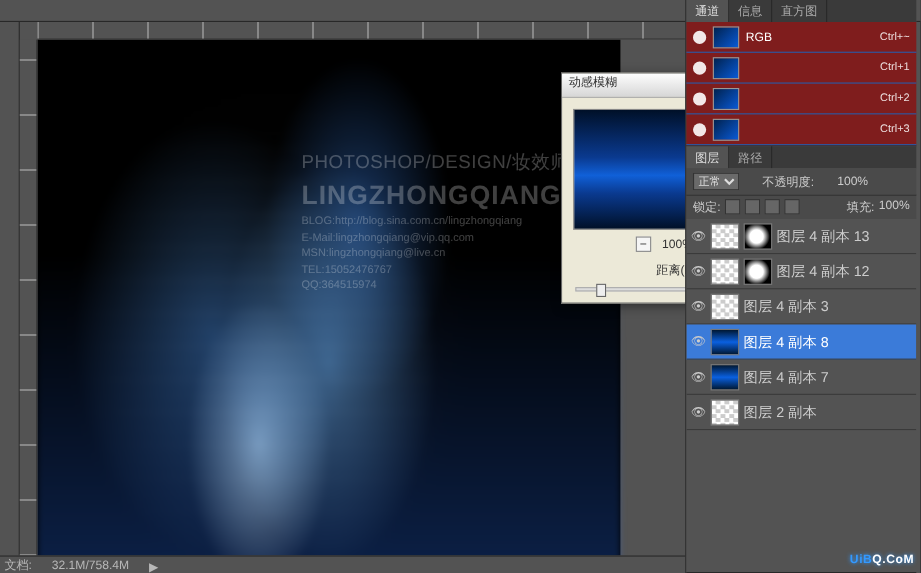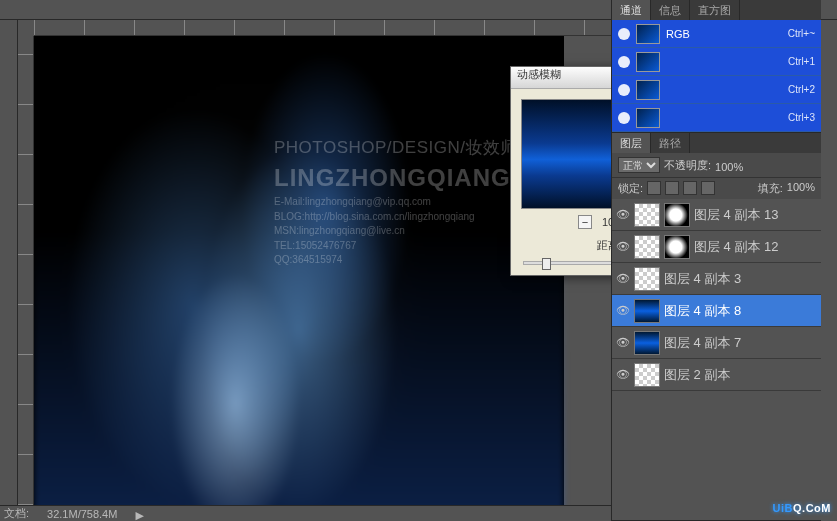--- a/index.html
+++ b/index.html
@@ -19,31 +19,31 @@
  radial-gradient(ellipse 120px 220px at 55% 35%,rgba(60,140,255,.4),transparent 70%),
  linear-gradient(0deg,rgba(40,110,240,.3),transparent 60%);
  filter:blur(3px)}
 .flame::after{content:"";position:absolute;inset:0;background:repeating-linear-gradient(0deg,rgba(255,255,255,.08) 0 2px,transparent 2px 6px);mix-blend-mode:screen;mask:radial-gradient(ellipse 240px 320px at 40% 55%,#000,transparent 75%)}
 .wm{position:absolute;top:100px;left:240px;color:rgba(255,255,255,.25);text-align:left;pointer-events:none;line-height:1.45}
 .wm .l1{font-size:17px;letter-spacing:.5px}
 .wm .l2{font-size:24px;font-weight:bold;letter-spacing:1px}
 .wm .s{font-size:10px;display:block}
 .statusbar{position:absolute;left:0;right:175px;bottom:0;height:16px;background:#535353;border-top:1px solid #282828;color:#b8b8b8;padding:1px 4px;display:flex;align-items:center;gap:18px}
 .statusbar .tri{width:10px;height:10px;display:inline-block}
-.panels{position:absolute;right:16px;top:0;width:210px;bottom:0;background:#535353;border-left:1px solid #282828;display:flex;flex-direction:column}
+.panels{position:absolute;right:4px;top:0;width:210px;bottom:0;background:#535353;border-left:1px solid #282828;display:flex;flex-direction:column}
 .pblock{border-bottom:1px solid #282828}
 .ptabs{display:flex;background:#3a3a3a;height:20px}
 .ptab{padding:3px 8px;color:#aaa;border-right:1px solid #282828;cursor:pointer}
 .ptab.active{background:#535353;color:#ddd}
-.channels{background:#1d4ed8}
+.channels{background:#7f1d1d}
 .ch-row{display:flex;align-items:center;height:28px;border-bottom:1px solid #2a5aa8;padding:0 6px;gap:6px;color:#fff;cursor:pointer}
 .ch-row .eye{width:12px;height:12px;border-radius:50%;background:#fff;opacity:.9}
 .ch-row .thumb{width:24px;height:20px;background:linear-gradient(135deg,#00224f,#0a5ad6);border:1px solid #999}
 .ch-row .sc{margin-left:auto;font-size:10px;opacity:.85}
-.layers-opts{background:#4a4a4a;padding:4px 6px;display:flex;flex-wrap:wrap;gap:4px;align-items:flex-end;color:#ccc}
+.layers-opts{background:#4a4a4a;padding:4px 6px;display:flex;flex-wrap:wrap;gap:21px;align-items:center;color:#ccc}
 .layers-opts select,.layers-opts input{background:#6a6a6a;border:1px solid #333;color:#ddd;font-size:10px;height:16px}
 .lock-row{background:#4a4a4a;padding:3px 6px;color:#ccc;display:flex;gap:4px;border-top:1px solid #333}
 .lock-row .ic{width:14px;height:14px;background:#666;border:1px solid #333}
 .layer-list{flex:1;overflow-y:auto;background:#535353}
 .layer{display:flex;align-items:center;height:32px;padding:0 4px;gap:4px;border-bottom:1px solid #3a3a3a;cursor:pointer}
 .layer .eye{width:14px;text-align:center;color:#ccc}
 .layer .th{width:26px;height:24px;background:#222;border:1px solid #777}
 .layer .th.checker{background:repeating-conic-gradient(#ccc 0 25%,#fff 0 50%) 0 0/8px 8px}
 .layer .th.blue{background:linear-gradient(180deg,#001833,#0a60e0,#001833)}
 .layer .mask{width:26px;height:24px;background:#000;border:1px solid #777}
@@ -82,22 +82,22 @@
 <div class="toolbox"></div>
 <div class="ruler-h"></div>
 <div class="ruler-v"></div>
 
 <div class="canvas-wrap">
   <div class="canvas">
     <div class="flame"></div>
     <div class="wm">
       <div class="l1">PHOTOSHOP/DESIGN/妆效师</div>
       <div class="l2">LINGZHONGQIANG</div>
+      <span class="s">BLOG:http://blog.sina.com.cn/lingzhongqiang</span>
       <span class="s">E-Mail:lingzhongqiang@vip.qq.com</span>
-      <span class="s">BLOG:http://blog.sina.com.cn/lingzhongqiang</span>
       <span class="s">MSN:lingzhongqiang@live.cn</span>
       <span class="s">TEL:15052476767</span>
       <span class="s">QQ:364515974</span>
     </div>
   </div>
 </div>
 
 <div class="mid-dock"></div>
 
 <div class="statusbar">

